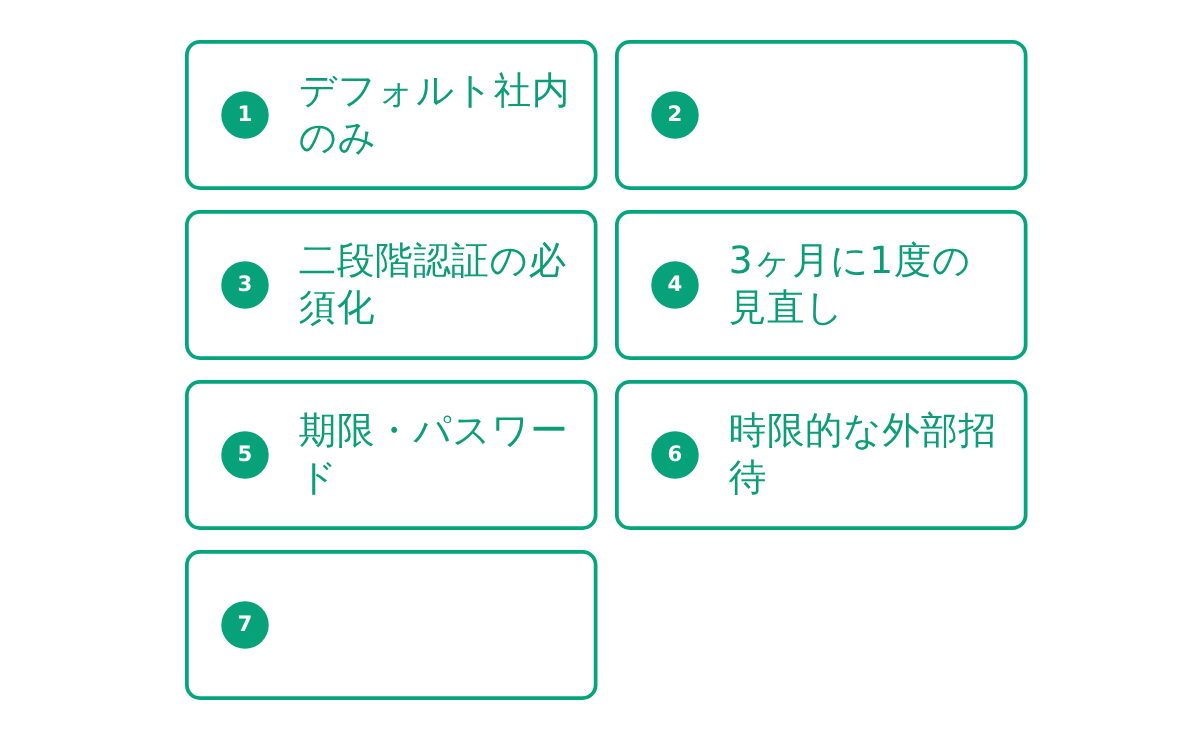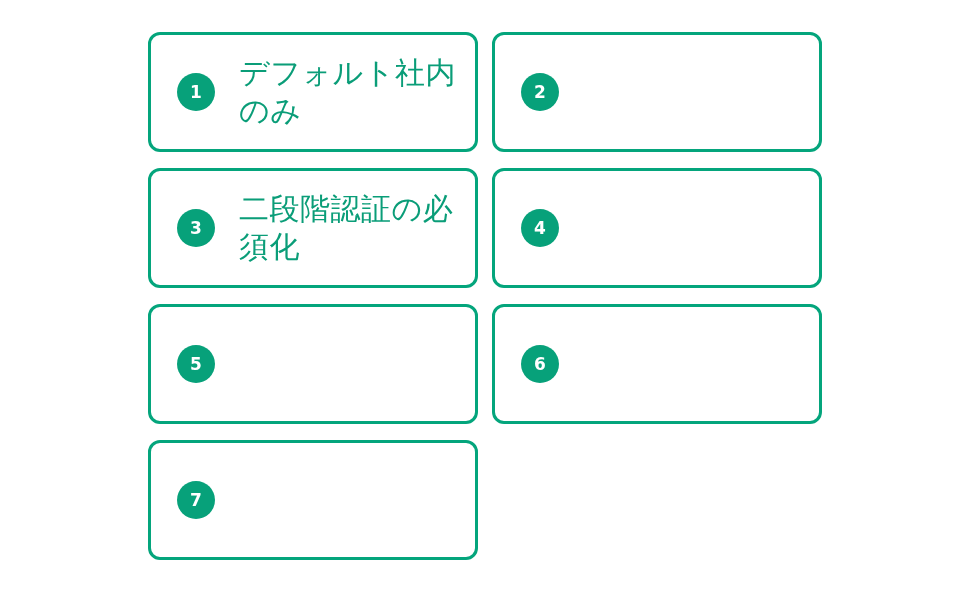--- a/index.html
+++ b/index.html
@@ -76,27 +76,30 @@
     <div class="badge">2</div>
   </div>
 
   <div class="card">
     <div class="badge">3</div>
     <div class="card-text">二段階認証の必須化</div>
   </div>
 
   <div class="card">
     <div class="badge">4</div>
+    <div class="card-text">3ヶ月に1度の見直し</div>
   </div>
 
   <div class="card">
     <div class="badge">5</div>
+    <div class="card-text">期限・パスワード</div>
   </div>
 
   <div class="card">
     <div class="badge">6</div>
+    <div class="card-text">時限的な外部招待</div>
   </div>
 
   <div class="card">
     <div class="badge">7</div>
   </div>
 
 </div>
 
 </body></html>

